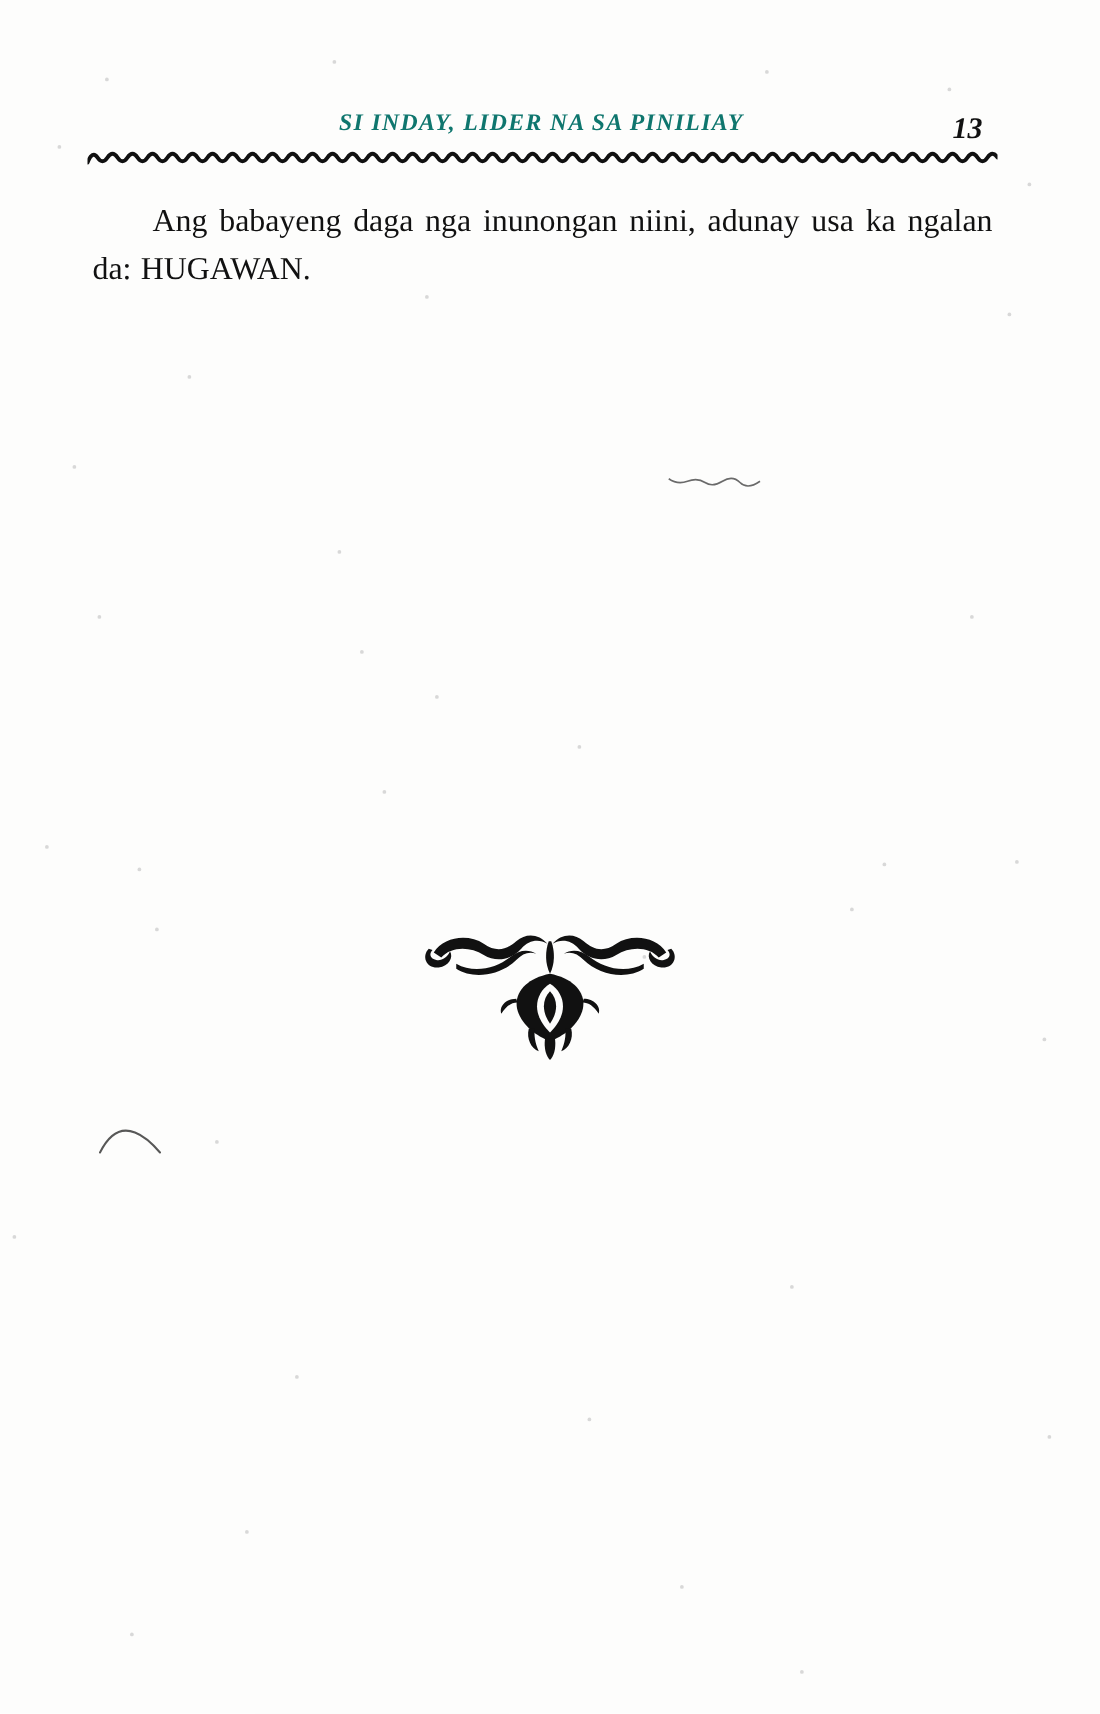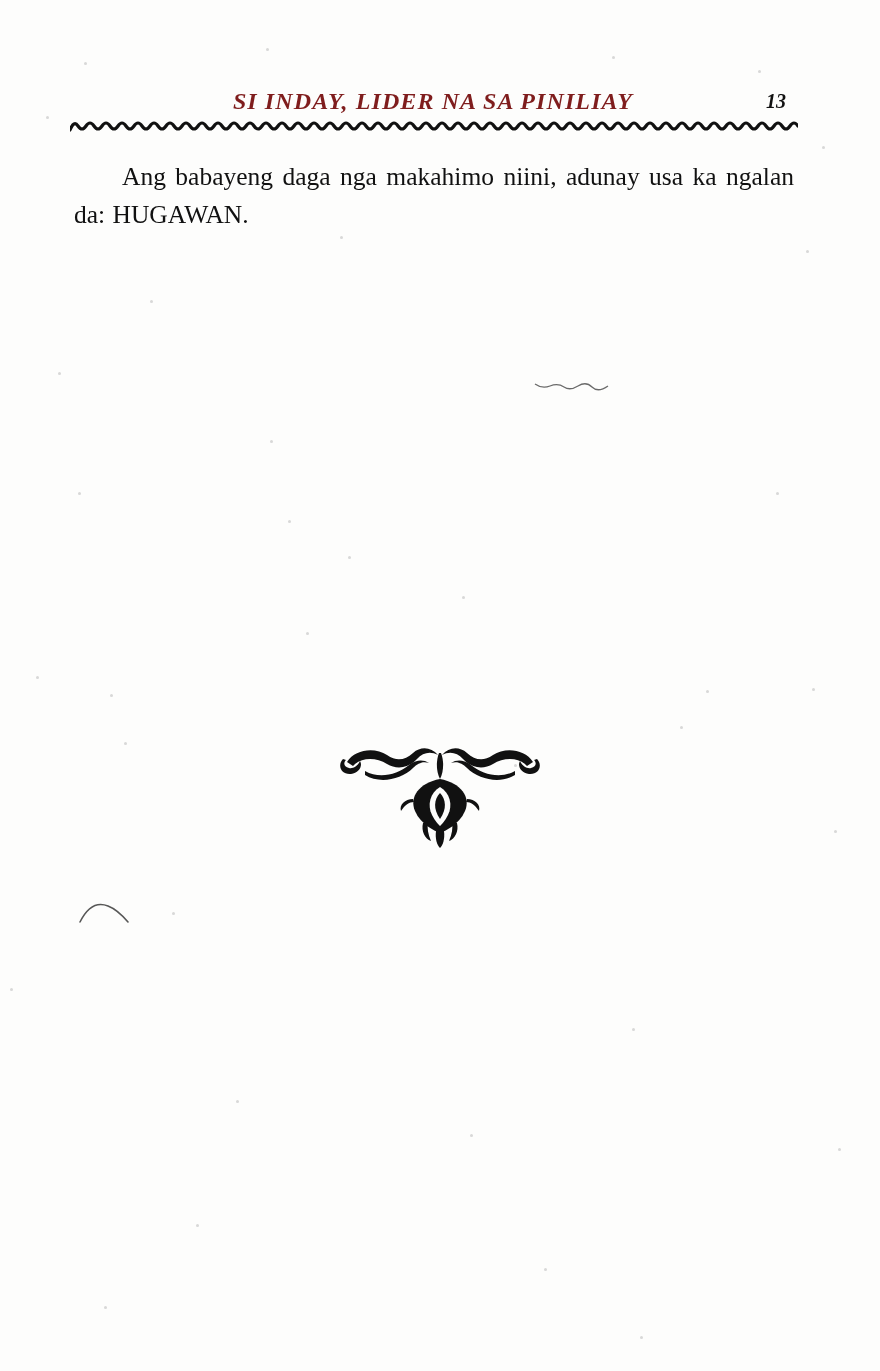--- a/index.html
+++ b/index.html
@@ -38,33 +38,33 @@
     top: 88px;
     width: 722px;
     display: flex;
     align-items: baseline;
     justify-content: center;
   }
   .header-title {
     font-family: "Liberation Serif", serif;
     font-style: italic;
     font-weight: 700;
-    font-size: 24px;
+    font-size: 19px;
     letter-spacing: 1.1px;
     white-space: nowrap;
-    color: #7f1d1d;
+    color: #0f766e;
   }
   .page-number {
     position: absolute;
     right: 8px;
     top: 2px;
     font-family: "Liberation Serif", serif;
     font-style: italic;
     font-weight: 700;
-    font-size: 20px;
+    font-size: 24px;
     color: #111;
   }
 
   .rule {
     position: absolute;
     left: 70px;
     top: 118px;
     width: 728px;
     height: 18px;
   }
@@ -160,21 +160,21 @@
     <span class="page-number">13</span>
   </div>
 
   <div class="rule">
     <svg width="728" height="18" viewBox="0 0 728 18" preserveAspectRatio="none" xmlns="http://www.w3.org/2000/svg">
       <path d="M0 12 Q 4 2 8 8 T 16 8 T 24 8 T 32 8 T 40 8 T 48 8 T 56 8 T 64 8 T 72 8 T 80 8 T 88 8 T 96 8 T 104 8 T 112 8 T 120 8 T 128 8 T 136 8 T 144 8 T 152 8 T 160 8 T 168 8 T 176 8 T 184 8 T 192 8 T 200 8 T 208 8 T 216 8 T 224 8 T 232 8 T 240 8 T 248 8 T 256 8 T 264 8 T 272 8 T 280 8 T 288 8 T 296 8 T 304 8 T 312 8 T 320 8 T 328 8 T 336 8 T 344 8 T 352 8 T 360 8 T 368 8 T 376 8 T 384 8 T 392 8 T 400 8 T 408 8 T 416 8 T 424 8 T 432 8 T 440 8 T 448 8 T 456 8 T 464 8 T 472 8 T 480 8 T 488 8 T 496 8 T 504 8 T 512 8 T 520 8 T 528 8 T 536 8 T 544 8 T 552 8 T 560 8 T 568 8 T 576 8 T 584 8 T 592 8 T 600 8 T 608 8 T 616 8 T 624 8 T 632 8 T 640 8 T 648 8 T 656 8 T 664 8 T 672 8 T 680 8 T 688 8 T 696 8 T 704 8 T 712 8 T 720 8 T 728 8" fill="none" stroke="#111" stroke-width="3.2" stroke-linecap="round"></path>
     </svg>
   </div>
 
   <div class="body-text">
-    <p class="para">Ang babayeng daga nga makahimo niini, adunay usa ka ngalan da: HUGAWAN.</p>
+    <p class="para">Ang babayeng daga nga inunongan niini, adunay usa ka ngalan da: HUGAWAN.</p>
   </div>
 
   <div class="stray-mark-1">
     <svg width="76" height="10" viewBox="0 0 76 10" xmlns="http://www.w3.org/2000/svg">
       <path d="M1 2 Q 8 7 16 4 T 30 5 T 44 4 T 58 5 T 74 4" fill="none" stroke="#3a3a3a" stroke-width="1.3"></path>
     </svg>
   </div>
 
   <div class="ornament">
     <svg width="210" height="125" viewBox="0 0 210 125" xmlns="http://www.w3.org/2000/svg">

